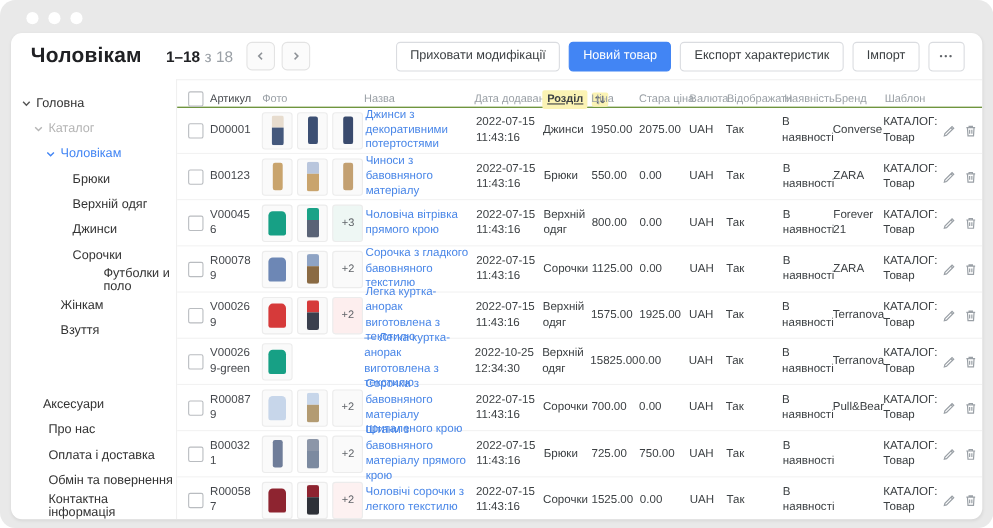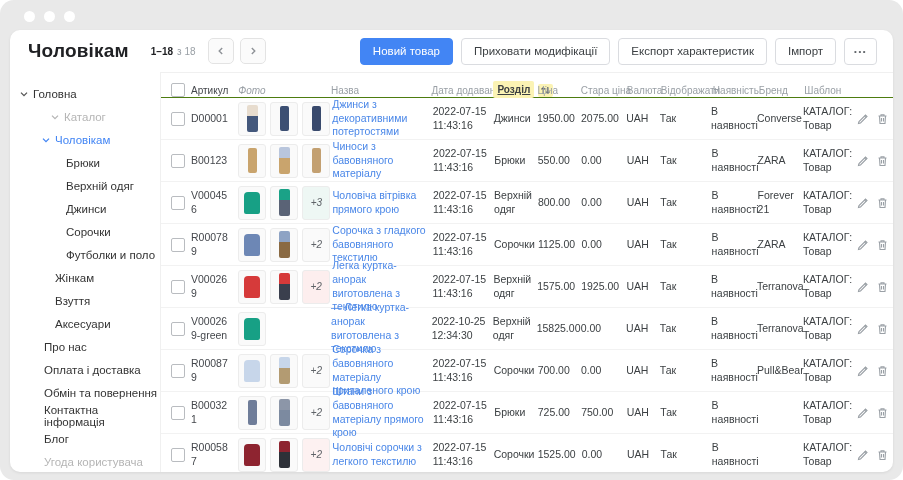--- a/index.html
+++ b/index.html
@@ -5,21 +5,21 @@
   html,body{margin:0;padding:0;background:#fff;width:903px;height:480px;
     font-family:"Liberation Sans","DejaVu Sans",sans-serif;-webkit-font-smoothing:antialiased;}
   .canvas{position:absolute;inset:0;width:903px;height:480px;background:#e9e9e9;border-radius:14px;overflow:hidden;}
   .dots{position:absolute;top:11px;left:24px;display:flex;gap:9px;}
   .dot{width:11px;height:11px;border-radius:50%;background:#fff;}
   .window{position:absolute;left:10px;right:10px;top:30px;bottom:8px;background:#fff;border-radius:10px;
     box-shadow:0 1px 3px rgba(0,0,0,.08);overflow:hidden;display:flex;flex-direction:column;}
   
   .app-header{height:42px;display:flex;align-items:center;padding:0 16px 0 18px;flex:0 0 auto;}
   .title{font-size:19px;font-weight:700;color:#202124;letter-spacing:.2px;}
-  .pagination{margin-left:22px;display:flex;align-items:center;font-size:10px;}
+  .pagination{margin-left:22px;display:flex;align-items:center;font-size:14px;}
   .pg-range{font-weight:700;color:#202124;}
   .pg-of{color:#9aa0a6;margin-left:4px;}
   .navbtns{display:flex;gap:6px;margin-left:12px;}
   .navbtn{width:24px;height:24px;border:1px solid #e3e3e3;border-radius:5px;background:#fbfbfb;
     display:flex;align-items:center;justify-content:center;color:#8f9398;font-size:11px;cursor:pointer;}
   .toolbar{margin-left:auto;display:flex;gap:8px;align-items:center;}
   .btn{height:27px;padding:0 12px;border:1px solid #dadce0;border-radius:4px;background:#fff;
     font-size:11.5px;color:#3c4043;display:flex;align-items:center;cursor:pointer;white-space:nowrap;}
   .btn.primary{background:#4285f4;border-color:#4285f4;color:#fff;}
   .btn.more{padding:0 9px;font-size:8px;letter-spacing:1.5px;color:#5f6368;}
@@ -32,21 +32,21 @@
   .side-item.active{color:#4285f4;}
   .chev{width:8px;height:8px;}
   
   .table{flex:1;border-left:1px solid #f0f0f0;border-top:1px solid #f0f0f0;min-width:0;overflow:hidden;}
   .thead{display:flex;align-items:flex-end;height:24px;border-bottom:1px solid #4d7c0f;
     font-size:10px;color:#9aa0a6;}
   .trow{display:flex;align-items:center;height:41px;border-bottom:1px solid #f2f2f2;font-size:10.5px;color:#3c4043;}
   .cell{box-sizing:border-box;padding-right:6px;line-height:1.3;}
   .c0{width:30px;padding-left:10px;}
   .c1{width:48px;word-break:break-word;color:#44474c;}
-  .c2{width:94px;display:flex;align-items:center;font-style:italic;}
+  .c2{width:94px;display:flex;align-items:center;}
   .c3{width:102px;}
   .c4{width:62px;}
   .c5{width:44px;}
   .c6{width:44px;}
   .c7{width:46px;}
   .c8{width:34px;}
   .c9{width:52px;}
   .c10{width:46px;}
   .c11{width:46px;}
   .c12{width:54px;}
@@ -90,39 +90,39 @@
               <path d="M5.2 1 2.2 4l3 3"></path>
             </svg>
         </div>
         <div class="navbtn">
           <svg class="chev" viewBox="0 0 8 8" fill="none" stroke="#8f9398" stroke-width="1.4">
               <path d="M2.8 1 5.8 4l-3 3"></path>
             </svg>
         </div>
       </div>
       <div class="toolbar">
+        <button class="btn">Приховати модифікації</button>
         <button class="btn primary">Новий товар</button>
-        <button class="btn">Приховати модифікації</button>
         <button class="btn">Експорт характеристик</button>
         <button class="btn">Імпорт</button>
         <button class="btn more">•••</button>
       </div>
     </div>
 
     <div class="content">
       <div class="sidebar" id="sidebar">
           <div class="side-item " style="padding-left: 10px;">
             <span class="slot">
               <svg class="chev" viewBox="0 0 8 8" fill="none" stroke="#555" stroke-width="1.3">
                 <path d="M1 2.6 4 5.6l3-3"></path>
               </svg>
             </span>
             <span>Головна</span>
           </div>
-          <div class="side-item muted" style="padding-left: 21px; margin-left: 20px;">
+          <div class="side-item muted" style="padding-left: 21px;">
             <span class="slot">
               <svg class="chev" viewBox="0 0 8 8" fill="none" stroke="#b5b5b5" stroke-width="1.3">
                 <path d="M1 2.6 4 5.6l3-3"></path>
               </svg>
             </span>
             <span>Каталог</span>
           </div>
           <div class="side-item active" style="padding-left: 32px;">
             <span class="slot">
               <svg class="chev" viewBox="0 0 8 8" fill="none" stroke="#4285f4" stroke-width="1.3">
@@ -140,33 +140,33 @@
             <span>Верхній одяг</span>
           </div>
           <div class="side-item " style="padding-left: 43px;">
             <span class="slot"></span>
             <span>Джинси</span>
           </div>
           <div class="side-item " style="padding-left: 43px;">
             <span class="slot"></span>
             <span>Сорочки</span>
           </div>
-          <div class="side-item " style="padding-left: 43px;">
+          <div class="side-item " style="padding-left: 43px; margin-left: 28px;">
             <span class="slot"></span>
             <span>Футболки и поло</span>
           </div>
           <div class="side-item " style="padding-left: 32px;">
             <span class="slot"></span>
             <span>Жінкам</span>
           </div>
           <div class="side-item " style="padding-left: 32px;">
             <span class="slot"></span>
             <span>Взуття</span>
           </div>
-          <div class="side-item " style="padding-left: 32px;">
+          <div class="side-item " style="padding-left: 16px; margin-top: 44px;">
             <span class="slot"></span>
             <span>Аксесуари</span>
           </div>
           <div class="side-item " style="padding-left: 21px;">
             <span class="slot"></span>
             <span>Про нас</span>
           </div>
           <div class="side-item " style="padding-left: 21px;">
             <span class="slot"></span>
             <span>Оплата і доставка</span>

